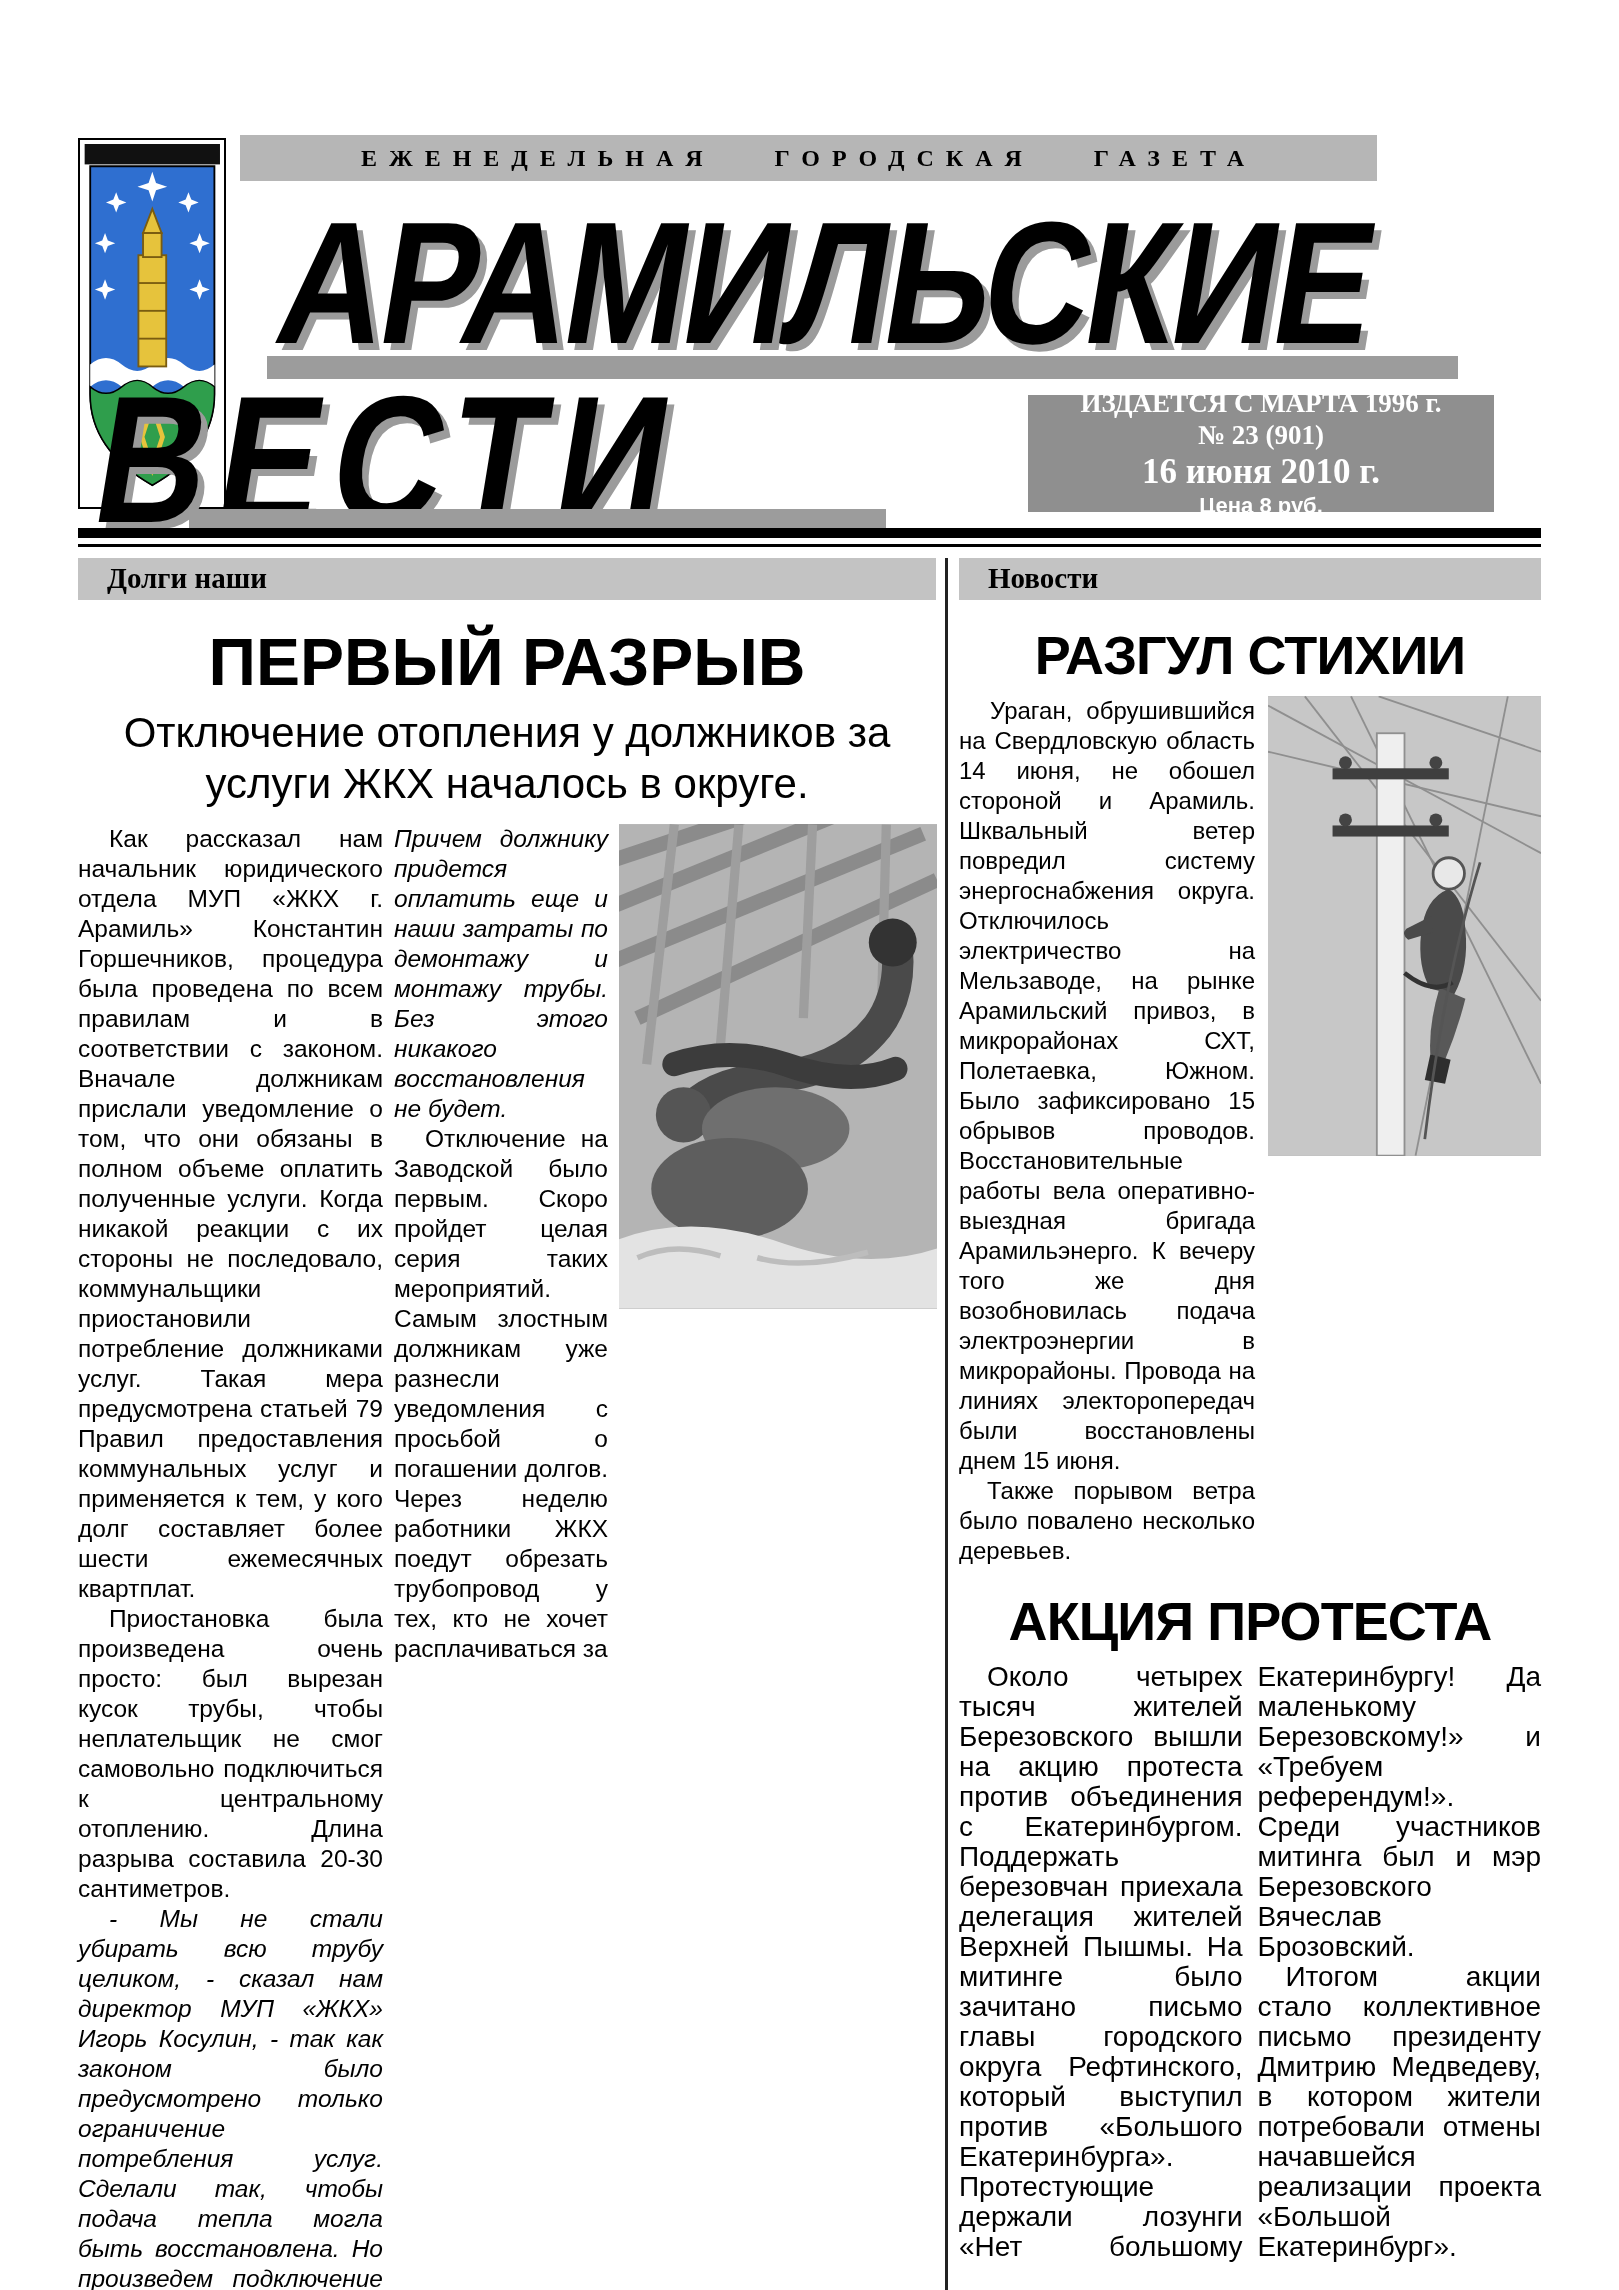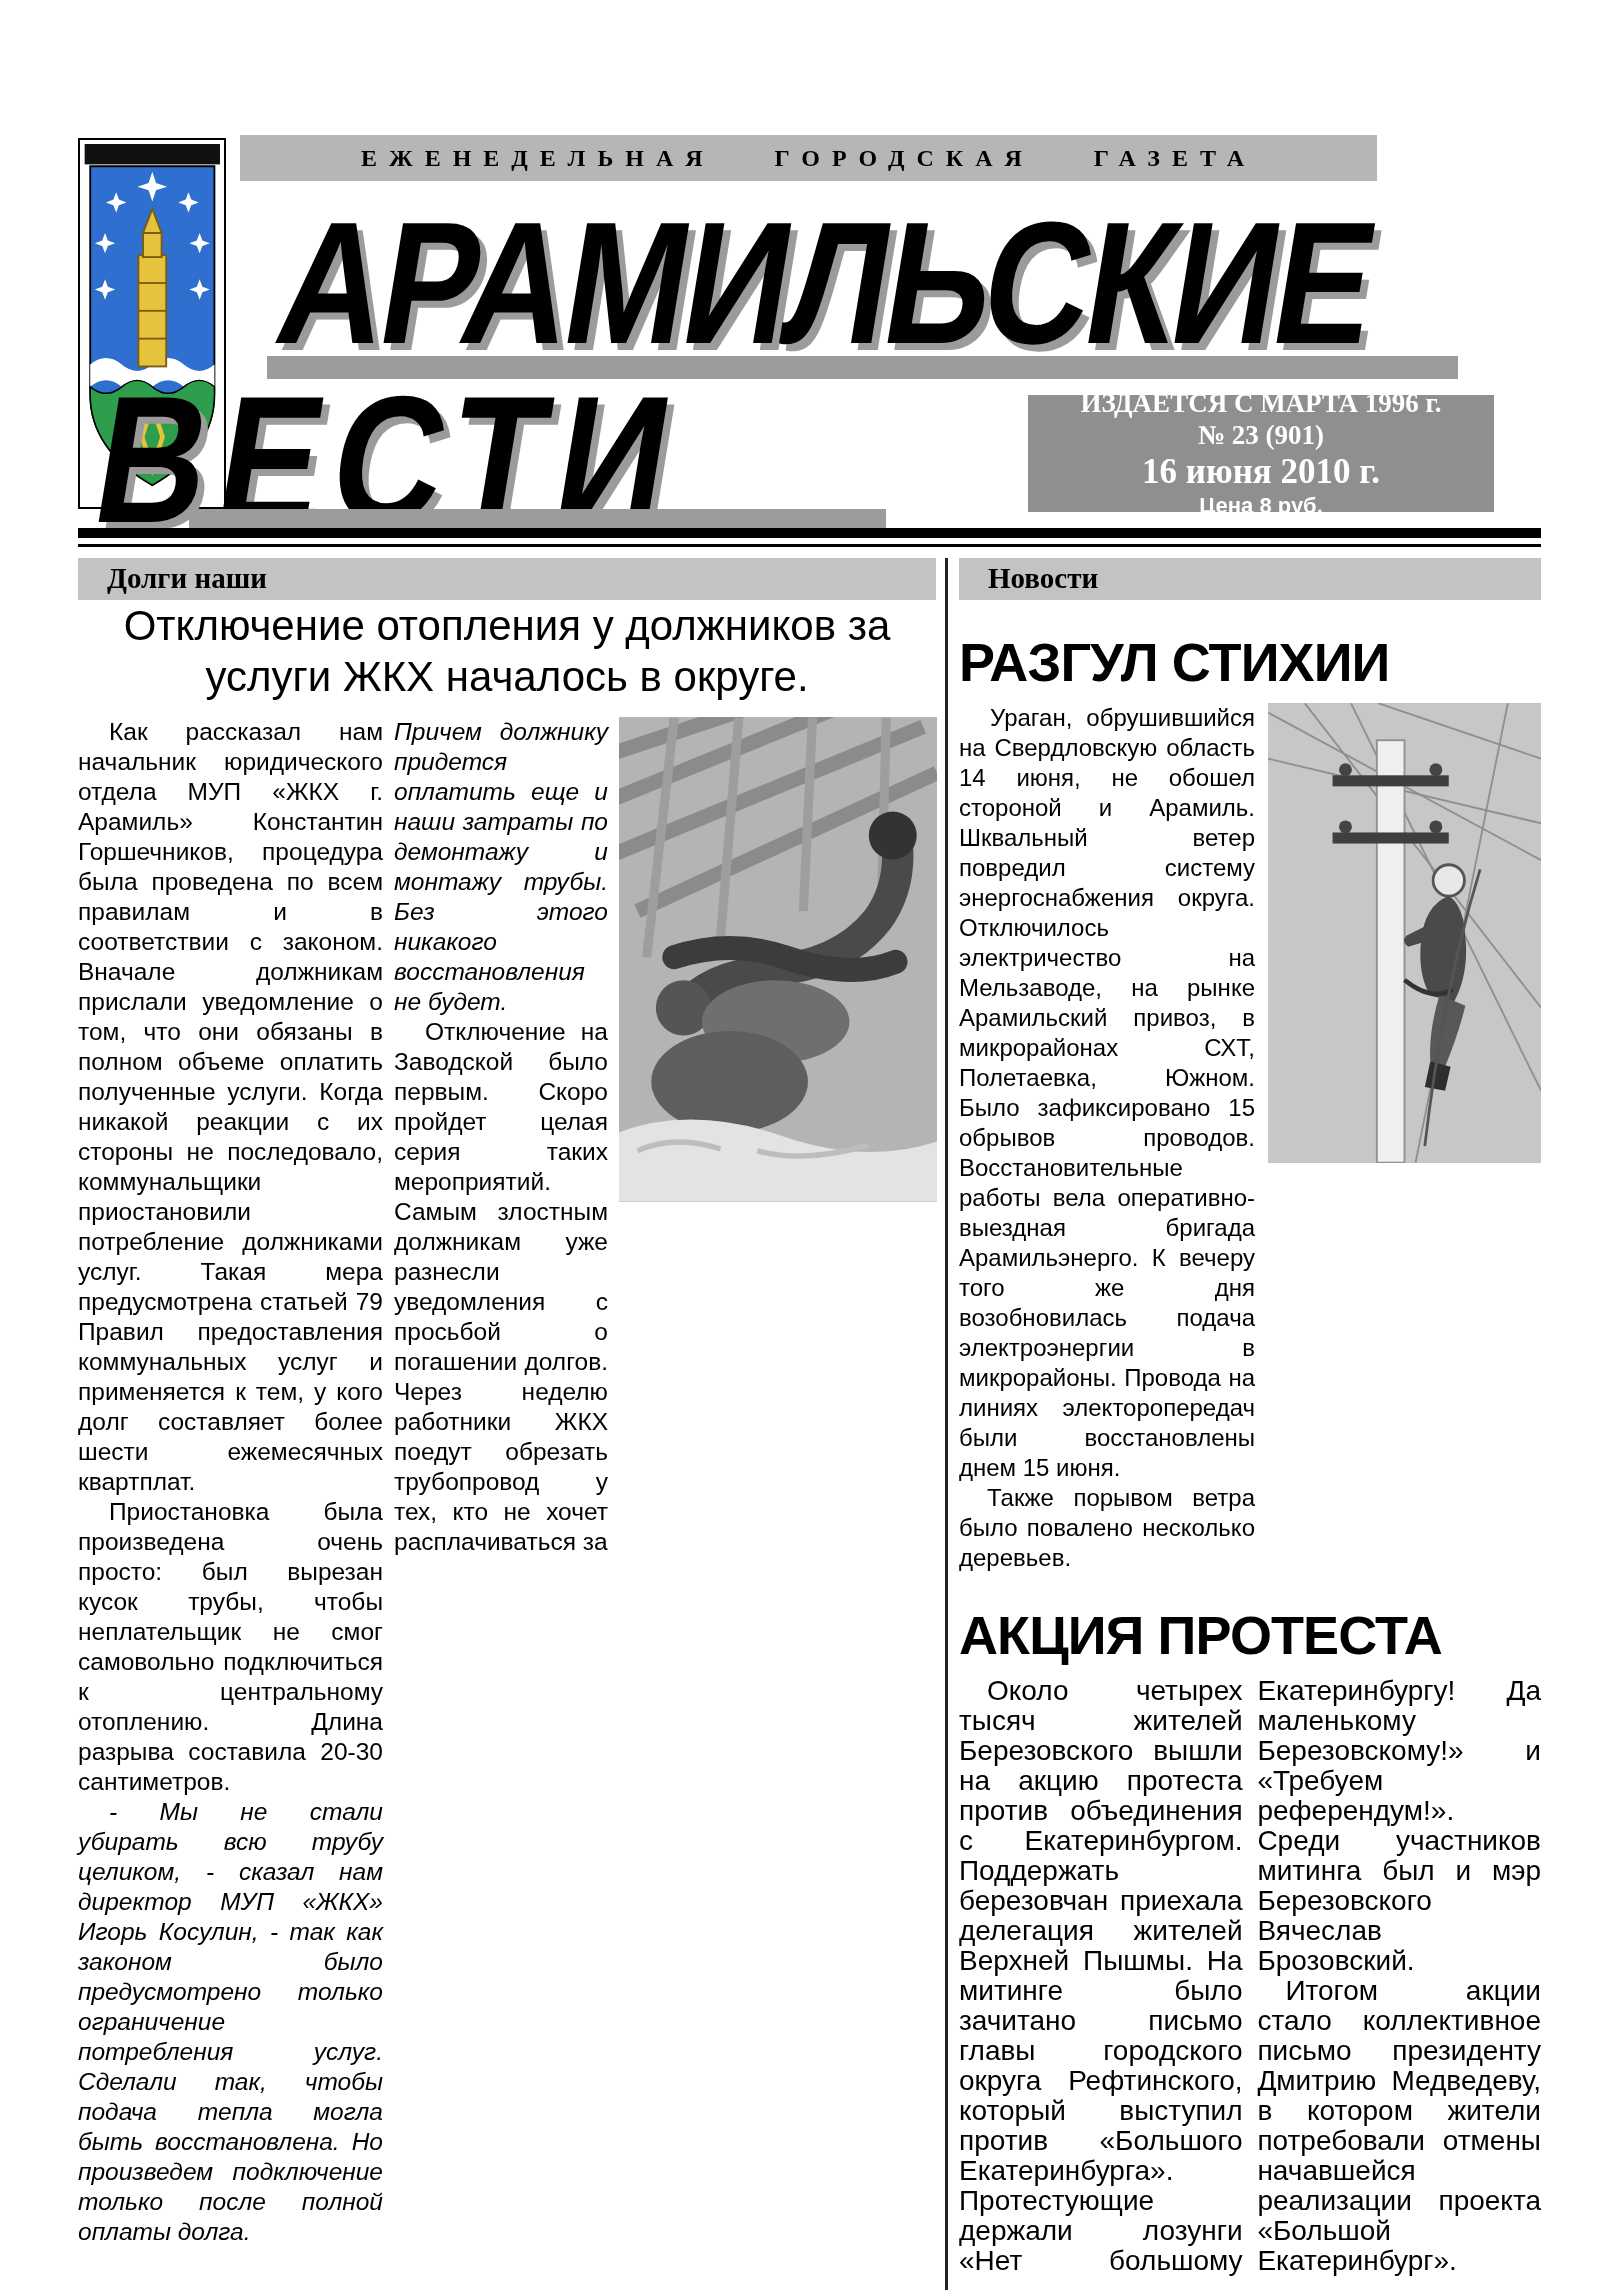--- a/index.html
+++ b/index.html
@@ -50,21 +50,21 @@
   .body3 p{margin:0 0 0;}
   .body3 p+p{ text-indent:31px;}
   .ind{text-indent:31px;}
   .c1{width:305px;flex:none;}
   .c2{width:214px;flex:none;}
   .ital{font-style:italic;}
   .photo-box{flex:none;overflow:hidden;background:#bdbdbd;}
   .ph1{width:318px;height:485px;}
 
   
-  .news-head{font-size:54px;font-weight:bold;margin:33px 0 11px;line-height:1.1;letter-spacing:-0.9px;}
+  .news-head{font-size:54px;font-weight:bold;text-align:center;margin:26px 0 11px;line-height:1.1;letter-spacing:-0.9px;}
   .newsflex{display:flex;gap:13px;font-size:24px;line-height:30px;text-align:justify;}
   .newsflex .txt{flex:1;min-width:0;}
   .newsflex p{margin:0;}
   .newsflex p+p{text-indent:28px;}
   .ph3{width:273px;height:460px;}
   .cols2{column-count:2;column-gap:14.8px;font-size:28px;line-height:30px;text-align:justify;}
   .cols2 p{margin:0;}
   .cols2 p+p{text-indent:28px;}
   .cols2 .ind{text-indent:28px;}
 </style>
@@ -119,20 +119,21 @@
 
       <div class="rule-thick"></div>
       <div class="rule-thin"></div>
     </div>
 
     <div class="columns">
 
       <div class="col-left">
         <div class="rubric">Долги наши</div>
 
+        <h1 class="main-head">ПЕРВЫЙ РАЗРЫВ</h1>
         <div class="subhead">Отключение отопления у должников за услуги ЖКХ началось в округе.</div>
 
         <div class="body3">
           <div class="c1">
             <p class="ind">Как рассказал нам начальник юридического отдела МУП «ЖКХ г. Арамиль» Константин Горшечников, процедура была проведена по всем правилам и в соответствии с законом. Вначале должникам прислали уведомление о том, что они обязаны в полном объеме оплатить полученные услуги. Когда никакой реакции с их стороны не последовало, коммунальщики приостановили потребление должниками услуг. Такая мера предусмотрена статьей 79 Правил предоставления коммунальных услуг и применяется к тем, у кого долг составляет более шести ежемесячных квартплат.</p>
             <p>Приостановка была произведена очень просто: был вырезан кусок трубы, чтобы неплательщик не смог самовольно подключиться к центральному отоплению. Длина разрыва составила 20-30 сантиметров.</p>
             <p class="ital">- Мы не стали убирать всю трубу целиком, - сказал нам директор МУП «ЖКХ» Игорь Косулин, - так как законом было предусмотрено только ограничение потребления услуг. Сделали так, чтобы подача тепла могла быть восстановлена. Но произведем подключение только после полной оплаты долга.</p>
           </div>
           <div class="c2">
             <p class="ital">Причем должнику придется оплатить еще и наши затраты по демонтажу и монтажу трубы. Без этого никакого восстановления не будет.</p>

